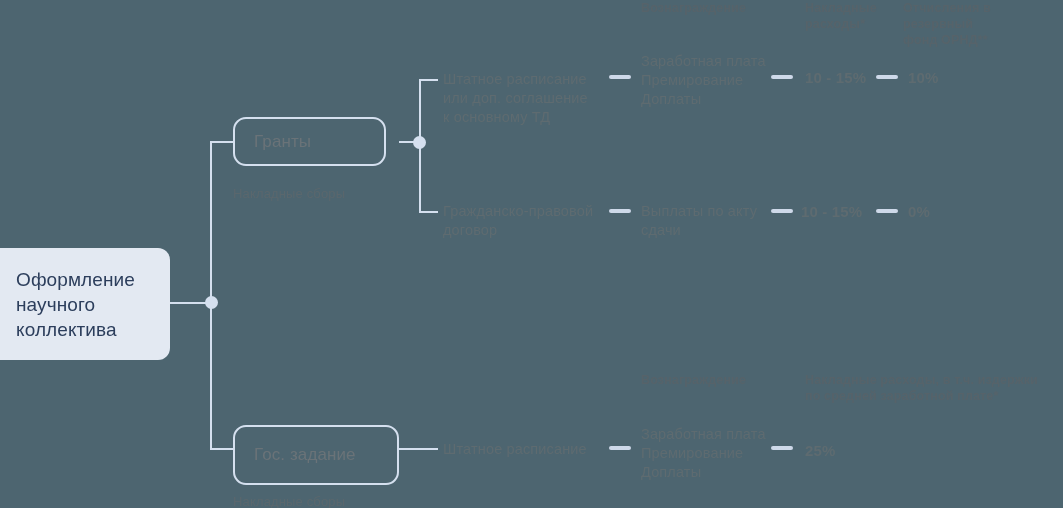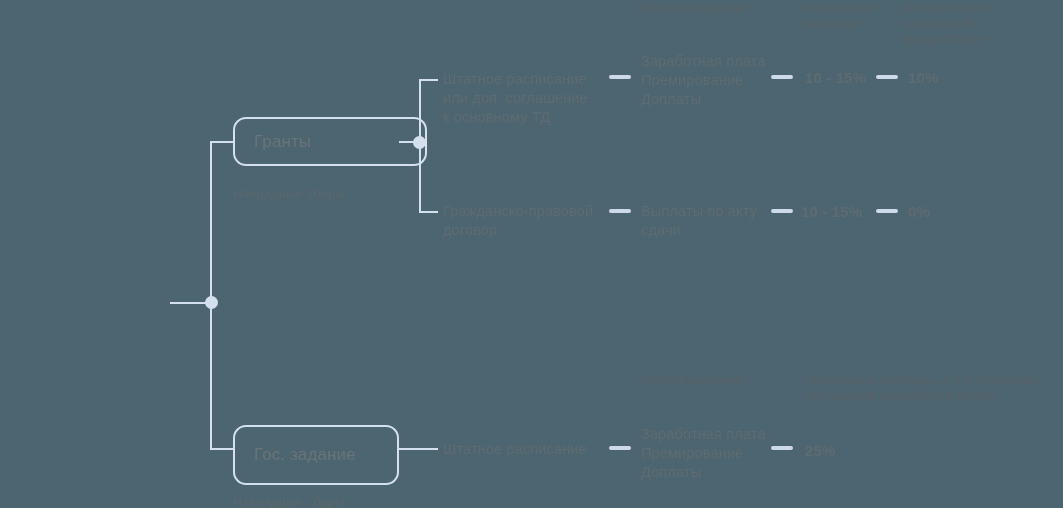--- a/index.html
+++ b/index.html
@@ -47,21 +47,21 @@
     background: transparent;
     display: flex;
     align-items: center;
     padding-left: 19px;
   }
   .stage-node .stage-label {
     color: #6a7378;
     font-size: 17px;
     letter-spacing: .1px;
   }
-  #node-grants  { left: 233px; top: 117px; width: 194px; height: 49px; }
+  #node-grants  { left: 233px; top: 117px; width: 153px; height: 49px; }
   #node-gosz    { left: 233px; top: 425px; width: 166px; height: 60px; }
 
   
   .vline, .hline {
     position: absolute;
     background: #d5e0ef;
   }
   .vline { width: 2px; }
   .hline { height: 2px; }
 
@@ -104,20 +104,25 @@
   .txt.fee {
     font-size: 13px;
     color: #5a676d;
   }
 </style>
 </head>
 <body>
 
 <div id="canvas">
 
+  <div class="root-node">
+    <span class="root-label">Оформление
+научного
+коллектива</span>
+  </div>
 
   <div class="hline" style="left:170px; top:302px; width:47px;"></div>
 
   <div class="vline" style="left:210px; top:141px; height:309px;"></div>
 
   <div class="dot" style="left:205px; top:296px;"></div>
 
   <div class="hline" style="left:210px; top:141px; width:25px;"></div>
 
   <div class="hline" style="left:210px; top:448px; width:25px;"></div>

